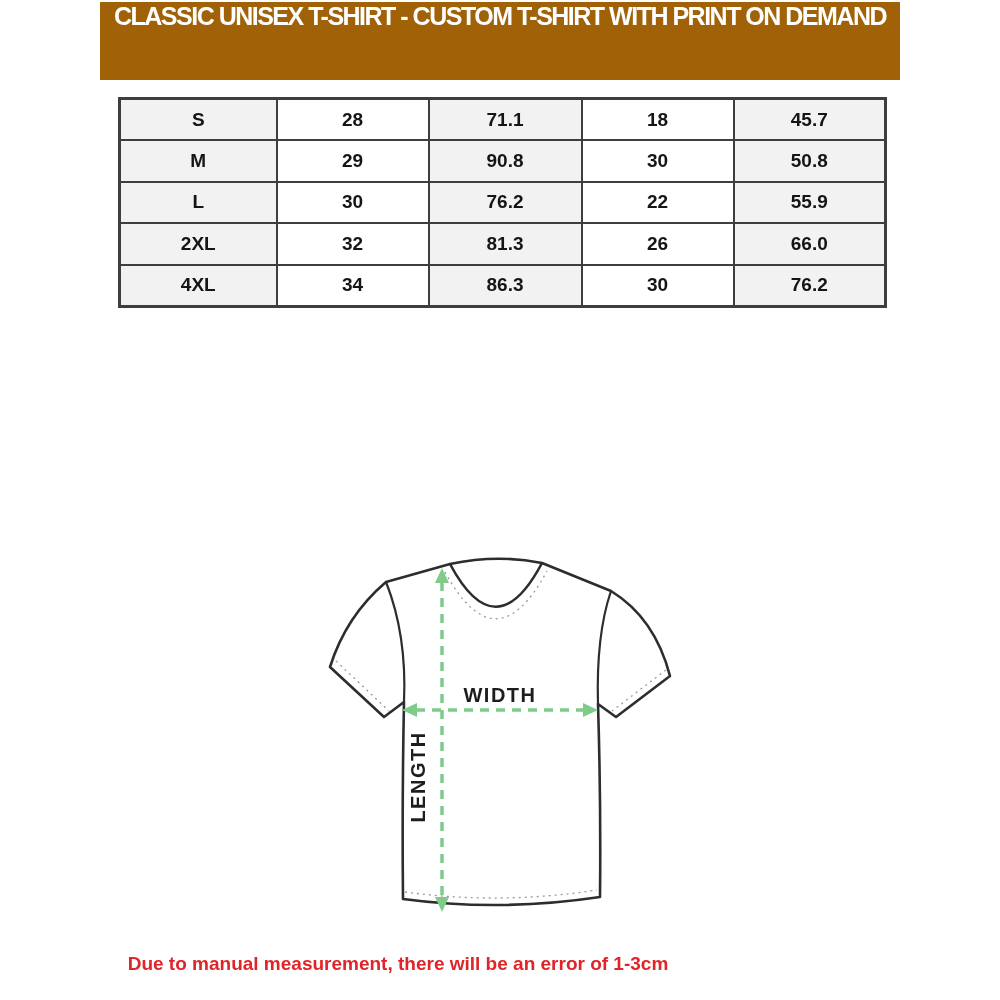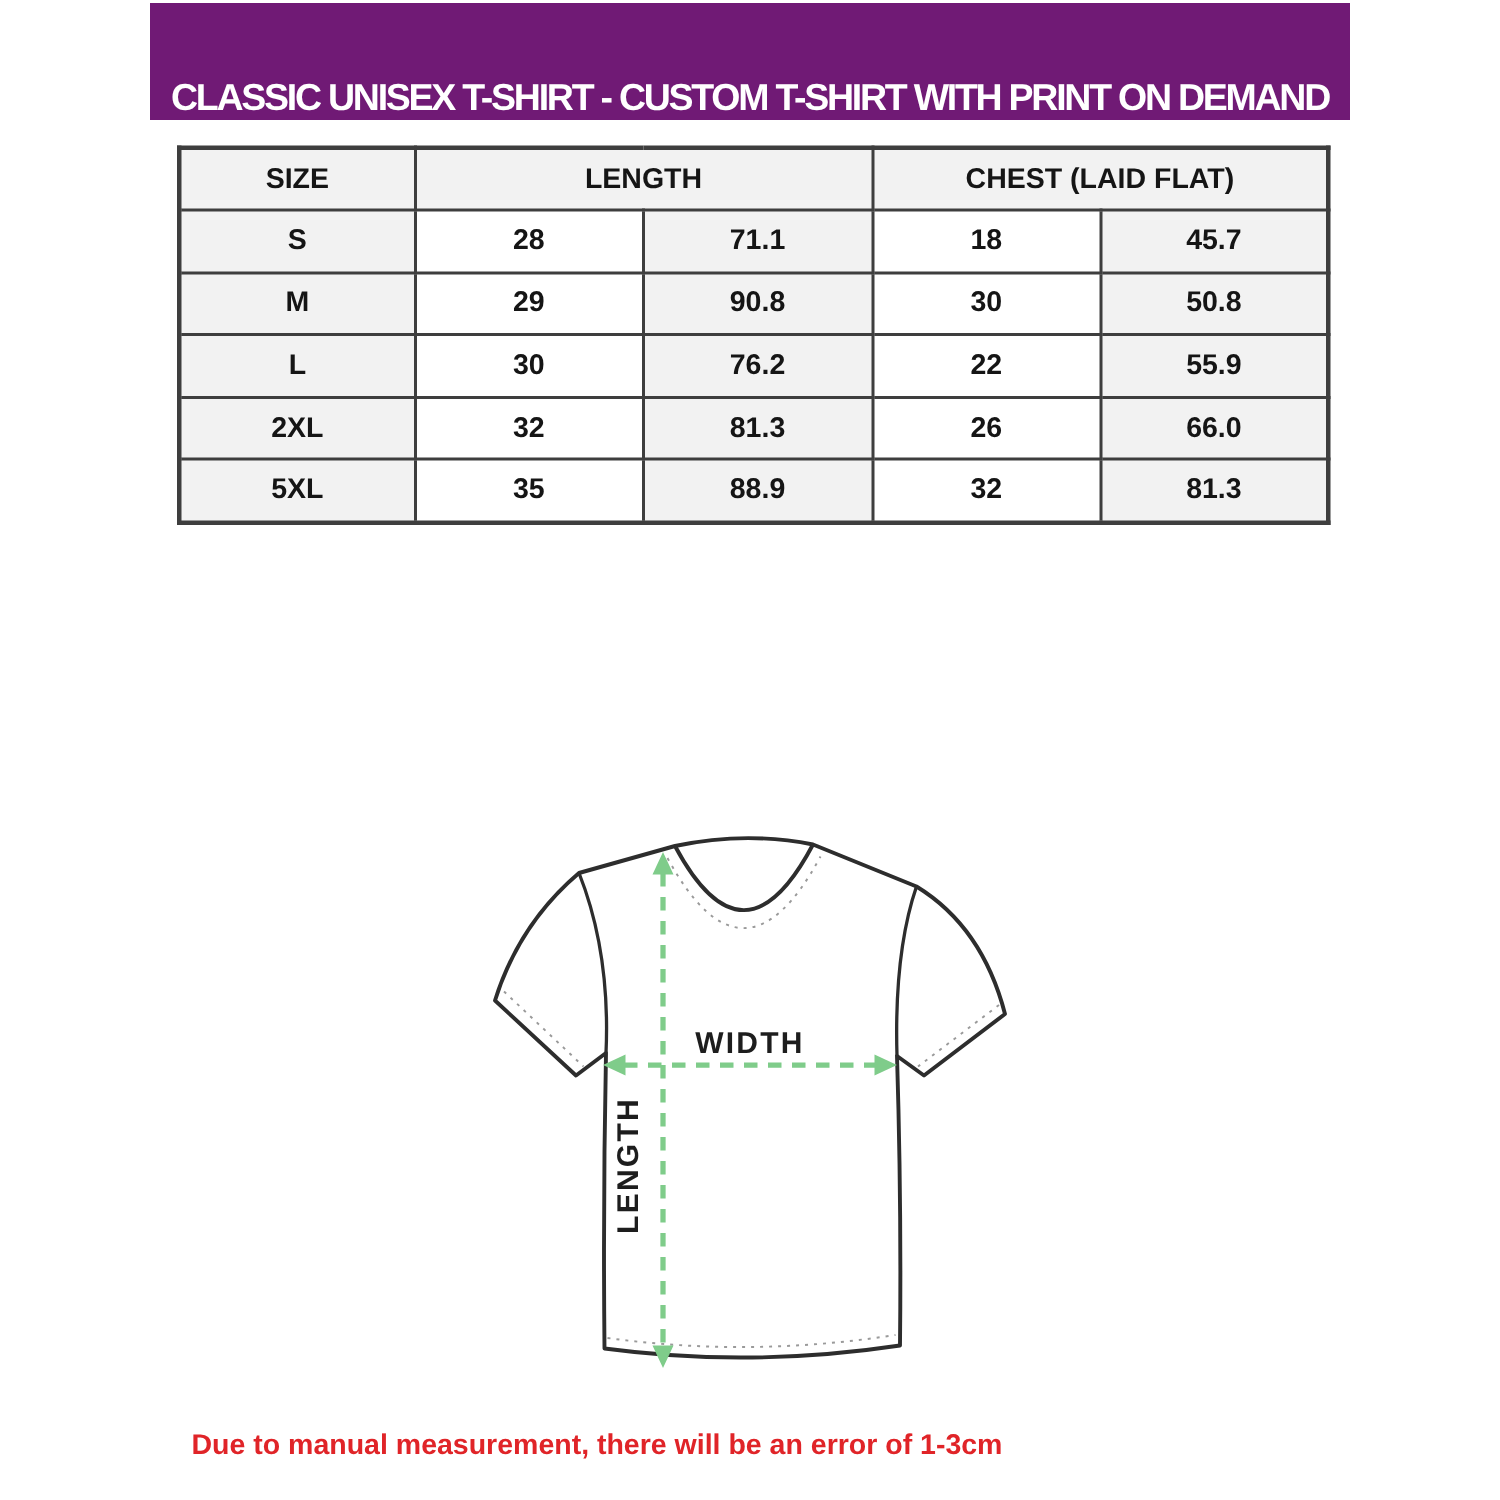--- a/index.html
+++ b/index.html
@@ -1,21 +1,21 @@
 <!DOCTYPE html>
 <html><head>
 <meta charset="utf-8">
 <style>
   * { margin: 0; padding: 0; box-sizing: border-box; }
   html, body { width: 1000px; height: 1000px; background: #ffffff; font-family: "Liberation Sans", sans-serif; }
   .page { position: relative; width: 1000px; height: 1000px; background: #ffffff; overflow: hidden; }
 
   .banner {
     position: absolute; left: 100px; top: 2px; width: 800px; height: 78px;
-    background: #701a75; display: flex; align-items: flex-end; justify-content: center;
+    background: #a16207; display: flex; align-items: flex-start; justify-content: center;
   }
   .banner-title {
     color: #ffffff; font-weight: bold; font-size: 25px; letter-spacing: -1.5px;
     white-space: nowrap;
   }
 
   .size-table-wrap { position: absolute; left: 118px; top: 97px; width: 766px; }
   table.size-table {
     border-collapse: collapse; table-layout: fixed; width: 766px;
     border: 3px solid #3e3e3e;
@@ -46,25 +46,20 @@
   <div class="size-table-wrap">
     <table class="size-table">
       <colgroup>
         <col style="width:157px">
           <col style="width:152px">
           <col style="width:153px">
           <col style="width:152px">
           <col style="width:152px">
       </colgroup>
       <tbody>
-          <tr>
-        <th class="gray">SIZE</th>
-        <th class="gray" colspan="2">LENGTH</th>
-        <th class="gray" colspan="2">CHEST (LAID FLAT)</th>
-      </tr>
       <tr>
         <td class="gray">S</td>
         <td>28</td>
         <td class="gray">71.1</td>
         <td>18</td>
         <td class="gray">45.7</td>
       </tr>
       <tr>
         <td class="gray">M</td>
         <td>29</td>
@@ -80,25 +75,25 @@
         <td class="gray">55.9</td>
       </tr>
       <tr>
         <td class="gray">2XL</td>
         <td>32</td>
         <td class="gray">81.3</td>
         <td>26</td>
         <td class="gray">66.0</td>
       </tr>
       <tr>
-        <td class="gray">5XL</td>
-        <td>35</td>
-        <td class="gray">88.9</td>
-        <td>32</td>
-        <td class="gray">81.3</td>
+        <td class="gray">4XL</td>
+        <td>34</td>
+        <td class="gray">86.3</td>
+        <td>30</td>
+        <td class="gray">76.2</td>
       </tr>
     </tbody>
       </table>
   </div>
 
   <svg class="tee-diagram" viewBox="0 0 390 390">
 
     <g>
       <path d="M 76,32 L 140,14 Q 187,4 232,13 L 301,41 Q 345,68 360,126 L 306,167 L 288,154 Q 291,250 290,347 Q 190,362 93,349 Q 92,250 94,152 L 74,167 L 20,117 Q 36,66 76,32 Z" fill="#ffffff" stroke="#2d2d2d" stroke-width="2.6" stroke-linejoin="round"></path>
 

